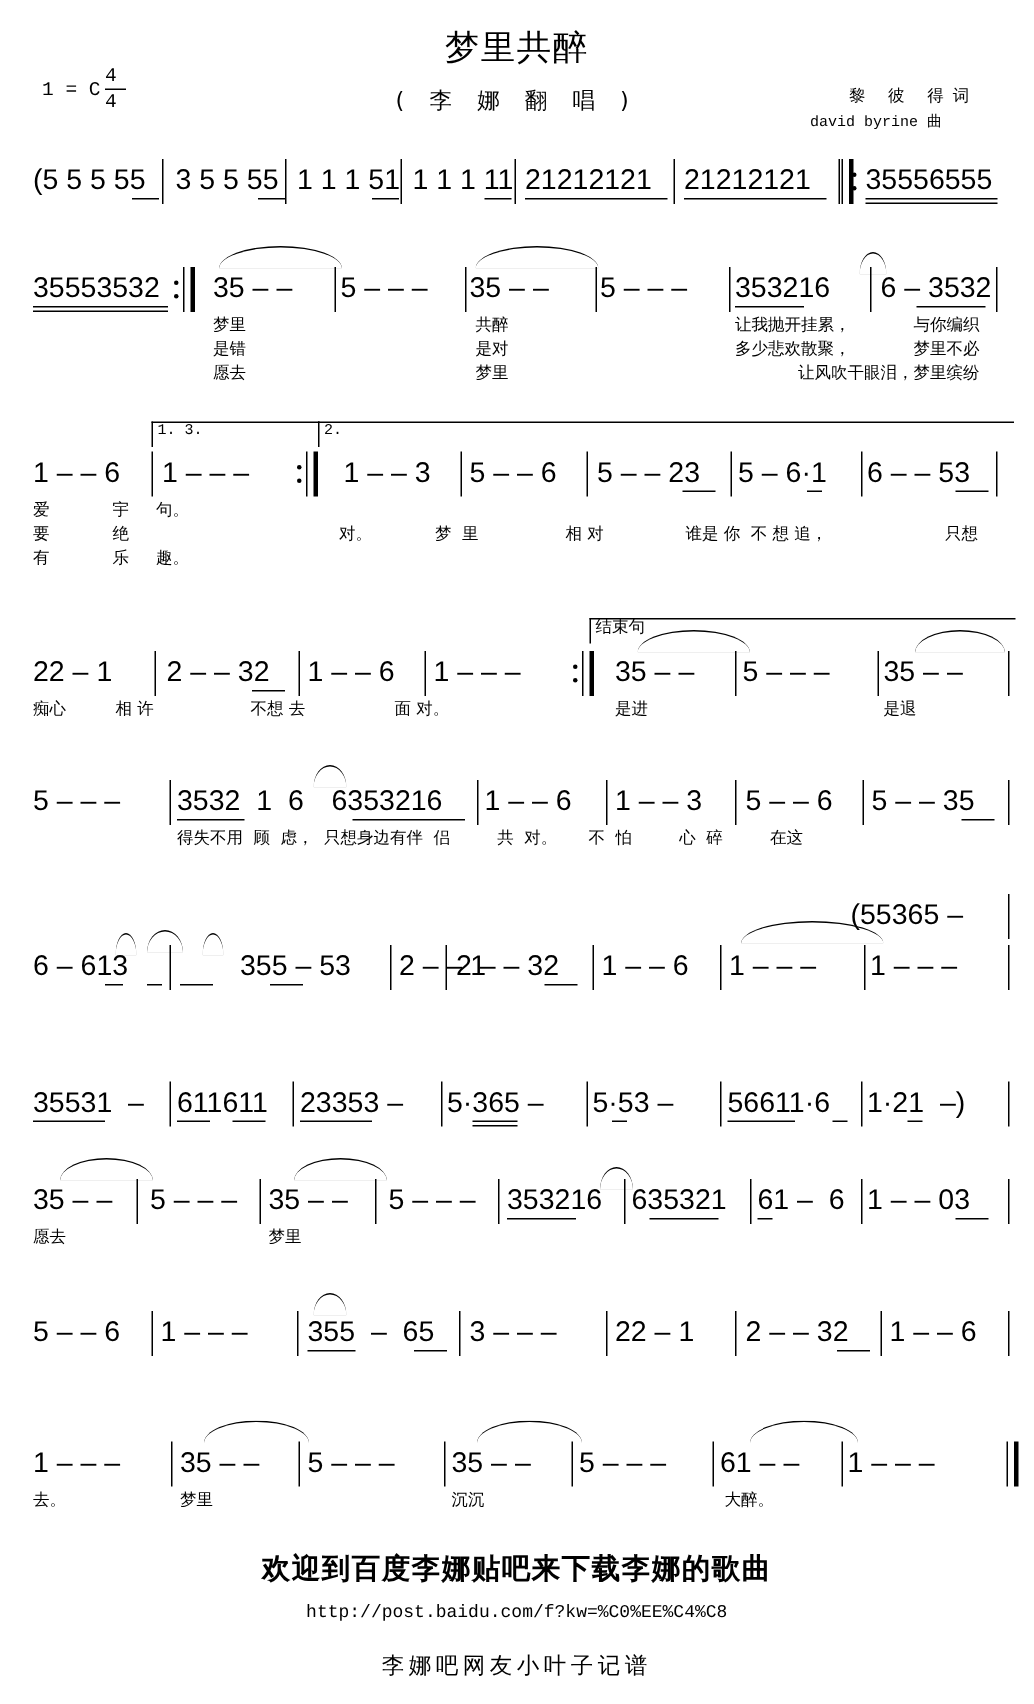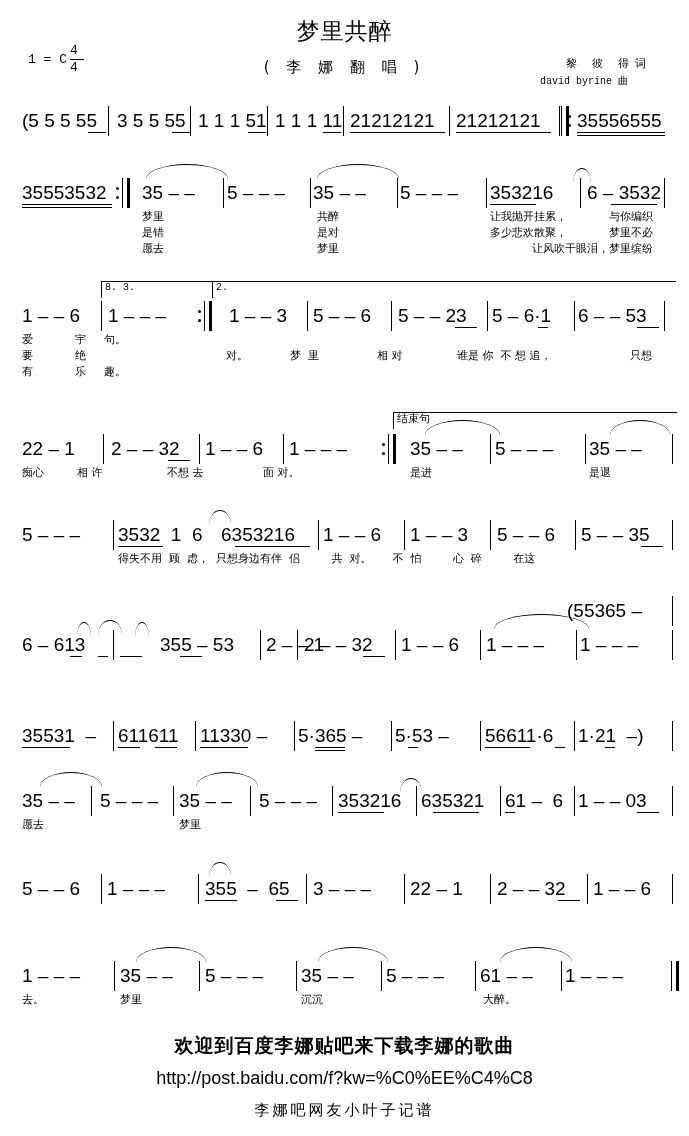--- a/index.html
+++ b/index.html
@@ -16,21 +16,21 @@
   .notes { position:absolute; top:0; height:26px; font-size:19px; font-family:"Liberation Sans",sans-serif; line-height:26px; white-space:pre; }
   .barline { position:absolute; width:1px; background:#000; }
   .dbl { position:absolute; width:4px; border-left:1px solid #000; border-right:3px solid #000; }
   .dots { position:absolute; width:3px; }
   .dots i { position:absolute; left:0; width:3px; height:3px; background:#000; border-radius:50%; }
   .lyric { position:absolute; font-size:11px; white-space:pre; line-height:14px; font-family:"DejaVu Sans",sans-serif; }
   .ul { position:absolute; height:1px; background:#000; }
   .arc { position:absolute; border-top:1px solid #000; border-radius:50% 50% 0 0 / 100% 100% 0 0; height:14px; }
   .volta { position:absolute; border-top:1px solid #000; border-left:1px solid #000; height:16px; font-size:10px; line-height:12px; padding-left:3px; font-family:"Liberation Mono",monospace; }
   .footer1 { left:0; width:689px; top:1033px; text-align:center; font-size:19px; font-weight:bold; font-family:"DejaVu Serif",serif; letter-spacing:1px; }
-  .footer2 { left:0; width:689px; top:1068px; text-align:center; font-size:18px; font-family:Liberation Sans, sans-serif; }
+  .footer2 { left:0; width:689px; top:1068px; text-align:center; font-size:12px; font-family:Liberation Mono, monospace; }
   .footer3 { left:0; width:689px; top:1101px; text-align:center; font-size:15px; letter-spacing:3px; font-family:"DejaVu Serif",serif; }
 </style>
 </head>
 <body>
 
 <div class="abs title">梦里共醉</div>
 <div class="abs subtitle">( 李 娜 翻 唱 )</div>
 <div class="abs key">1 = C</div>
 <div class="abs tsig">
   <span>4</span>
@@ -120,21 +120,21 @@
       <div class="barline" style="left: 307px; top: -2px; height: 30px;"></div>
       <div class="barline" style="left: 391px; top: -2px; height: 30px;"></div>
       <div class="barline" style="left: 487px; top: -2px; height: 30px;"></div>
       <div class="barline" style="left: 574px; top: -2px; height: 30px;"></div>
       <div class="barline" style="left: 664px; top: -2px; height: 30px;"></div>
       <div class="dots" style="left: 198px; top: 0px; height: 26px;">
         <i style="top:7px"></i>
         <i style="top:16px"></i>
       </div>
       <div class="dbl" style="left: 204px; top: -2px; height: 30px;"></div>
-      <div class="volta" style="left: 101px; top: -22px; width: 108px;">8. 3.</div>
+      <div class="volta" style="left: 101px; top: -22px; width: 108px;">1. 3.</div>
       <div class="volta" style="left: 212px; top: -22px; width: 460px;">2.</div>
       <div class="lyric" style="left: 22px; top: 30px;">爱</div>
       <div class="lyric" style="left: 22px; top: 46px;">要</div>
       <div class="lyric" style="left: 22px; top: 62px;">有</div>
       <div class="lyric" style="left: 75px; top: 30px;">宇</div>
       <div class="lyric" style="left: 75px; top: 46px;">绝</div>
       <div class="lyric" style="left: 75px; top: 62px;">乐</div>
       <div class="lyric" style="left: 104px; top: 30px;">句。</div>
       <div class="lyric" style="left: 104px; top: 46px;"></div>
       <div class="lyric" style="left: 104px; top: 62px;">趣。</div>
@@ -230,21 +230,21 @@
       <div class="ul" style="left: 180px; top: 24px; width: 22px;"></div>
       <div class="ul" style="left: 363px; top: 24px; width: 22px;"></div>
       <div class="arc" style="left: 77px; top: -10px; width: 14px;"></div>
       <div class="arc" style="left: 98px; top: -12px; width: 24px;"></div>
       <div class="arc" style="left: 135px; top: -10px; width: 14px;"></div>
       <div class="arc" style="left: 494px; top: -18px; width: 95px;"></div>
     </div>
     <div class="line" style="top: 723px; height: 80px;">
       <div class="notes" style="left: 22px;">35531  –</div>
       <div class="notes" style="left: 118px;">611611</div>
-      <div class="notes" style="left: 200px;">11330 –</div>
+      <div class="notes" style="left: 200px;">23353 –</div>
       <div class="notes" style="left: 298px;">5·365 –</div>
       <div class="notes" style="left: 395px;">5·53 –</div>
       <div class="notes" style="left: 485px;">56611·6</div>
       <div class="notes" style="left: 578px;">1·21  –)</div>
       <div class="barline" style="left: 113px; top: -2px; height: 30px;"></div>
       <div class="barline" style="left: 195px; top: -2px; height: 30px;"></div>
       <div class="barline" style="left: 294px; top: -2px; height: 30px;"></div>
       <div class="barline" style="left: 391px; top: -2px; height: 30px;"></div>
       <div class="barline" style="left: 480px; top: -2px; height: 30px;"></div>
       <div class="barline" style="left: 574px; top: -2px; height: 30px;"></div>

